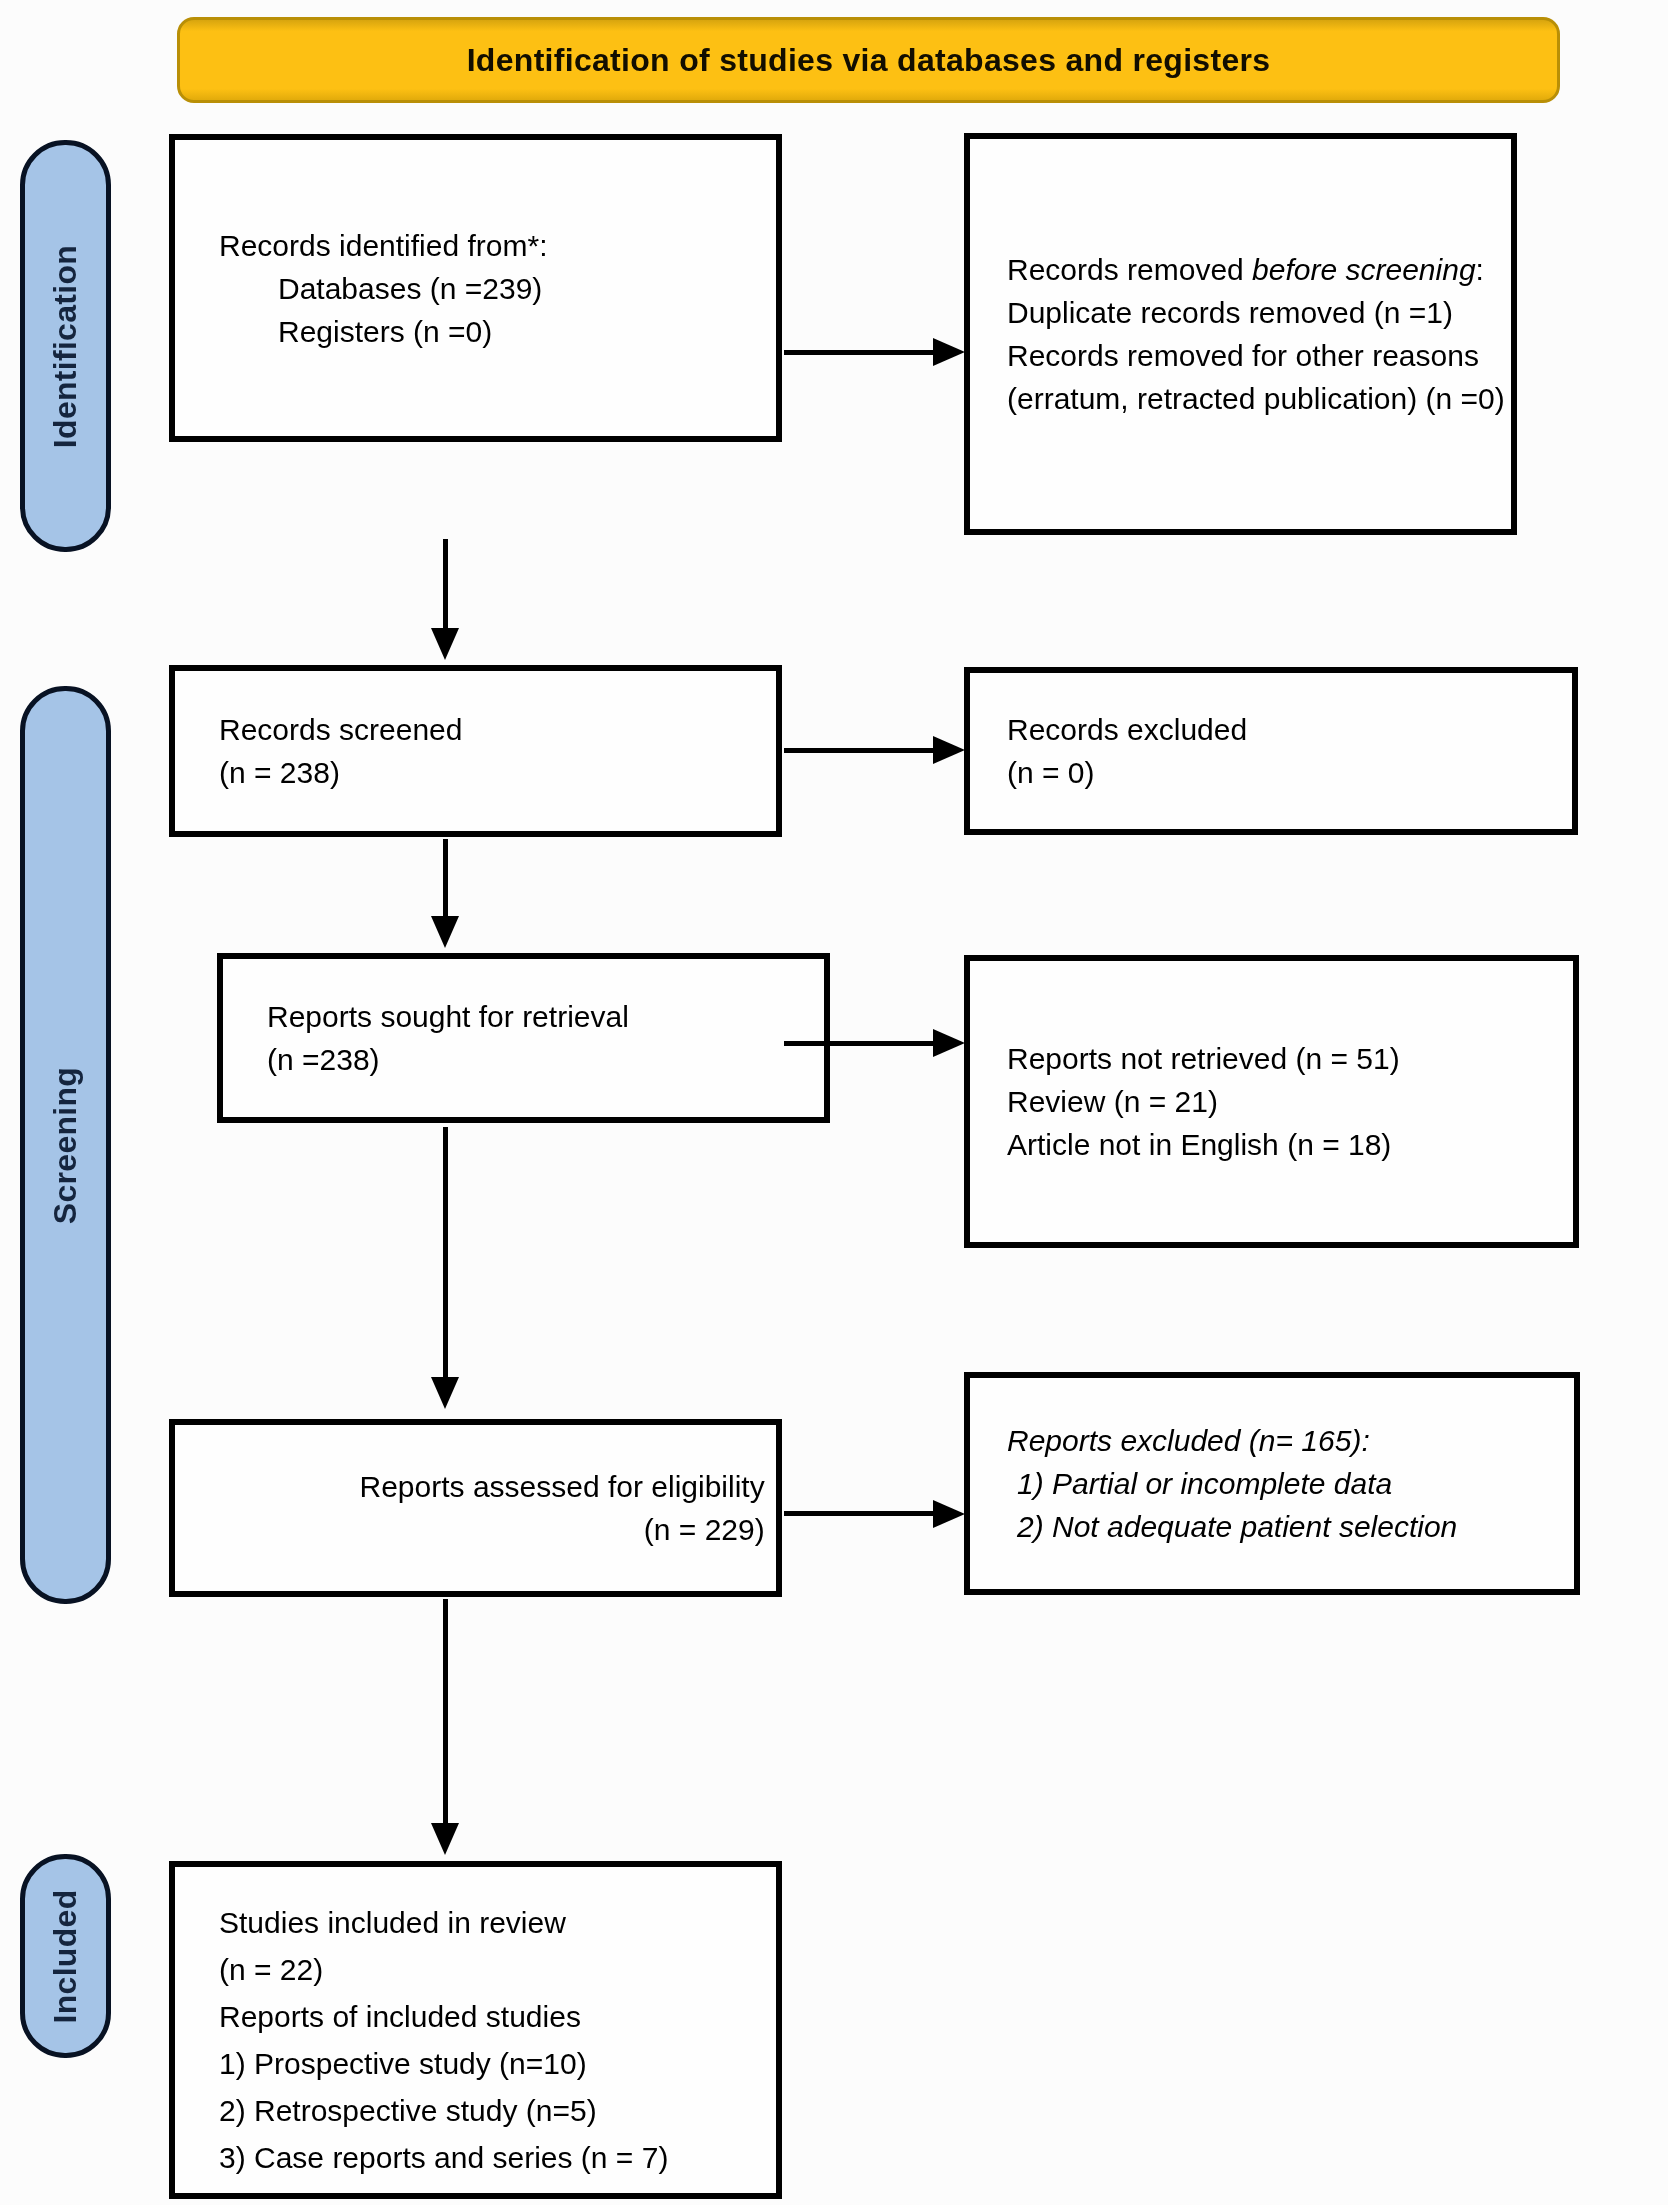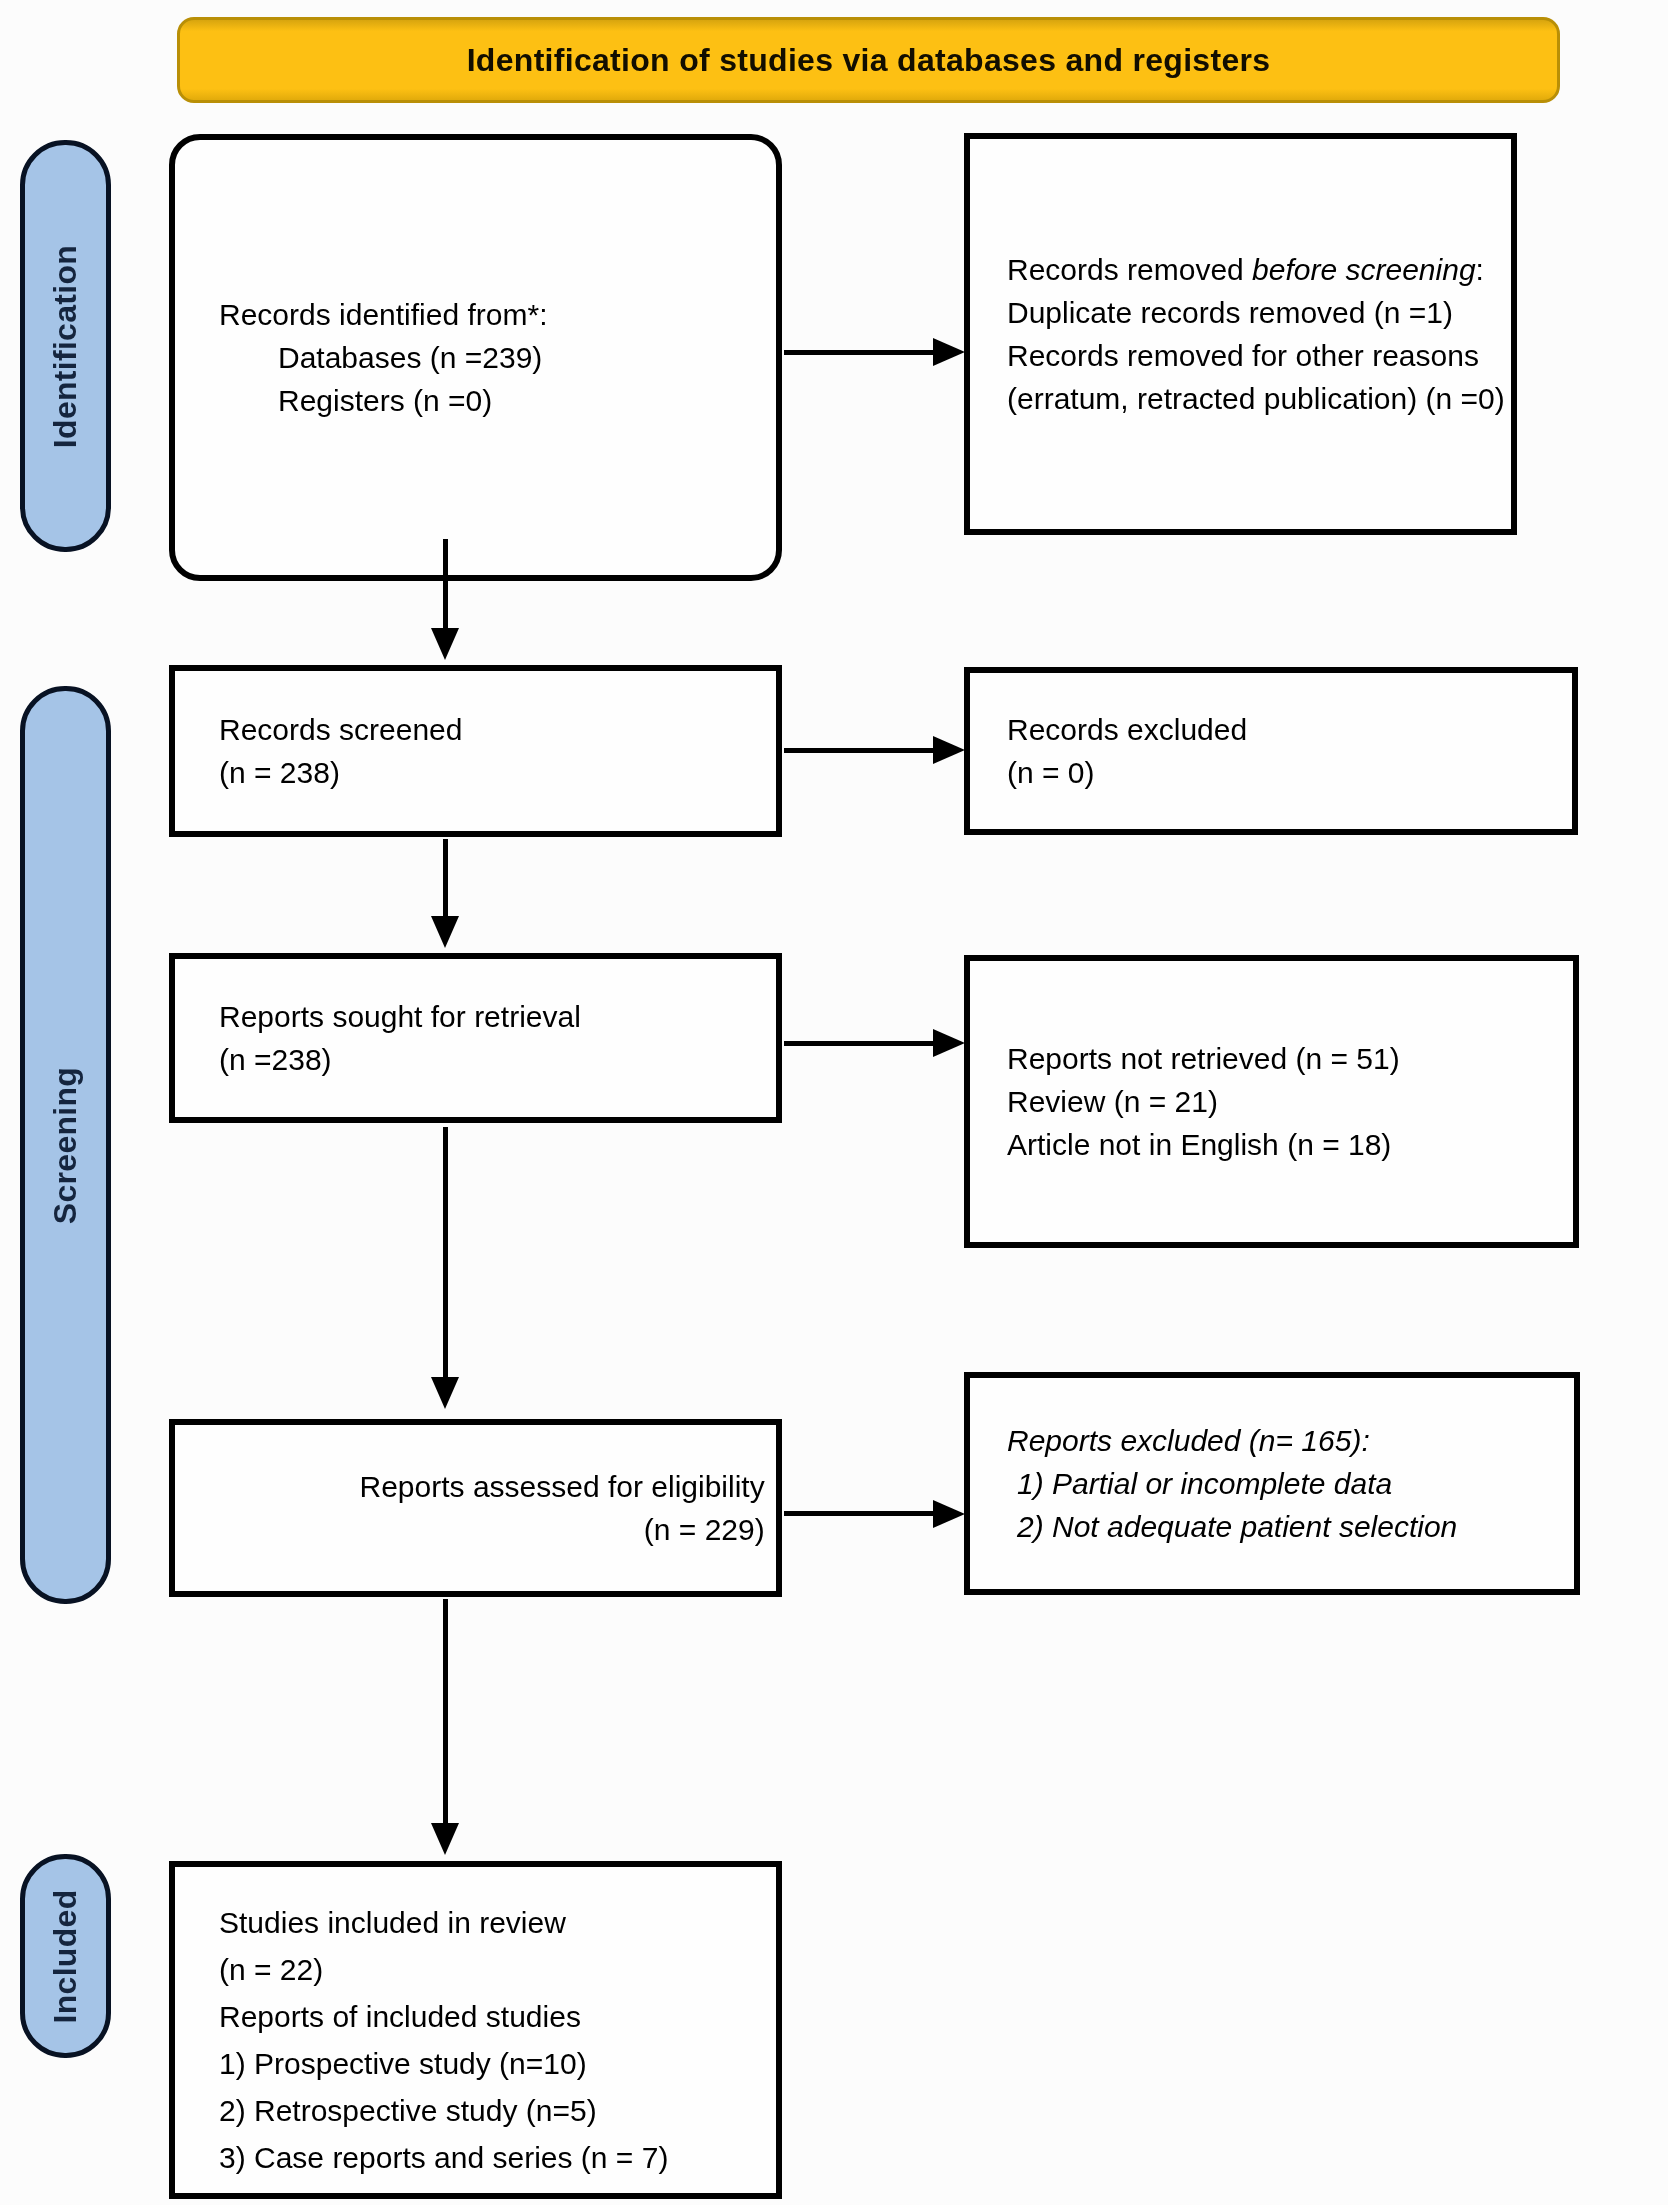--- a/index.html
+++ b/index.html
@@ -35,26 +35,26 @@
 
   .fbox{
     position:absolute;box-sizing:border-box;border:6.2px solid var(--box_border);
     background:#FEFEFE;display:flex;flex-direction:column;justify-content:center;
     font-size:30px;line-height:43px;color:var(--text_color);
   }
   .fbox .line{white-space:nowrap;}
   .col-left{left:169px;width:613px;padding-left:44px;padding-right:11.3px;}
   .col-right{left:964px;padding-left:37px;padding-right:11.3px;}
 
-  .box-identified{top:134px;height:447px;border-radius:31px;}
+  .box-identified{top:134px;height:308px;}
   .box-identified .indent{padding-left:59px;}
   .box-removed{top:133px;width:553px;height:402px;}
   .box-screened{top:665px;height:172px;}
   .box-excluded-records{top:667px;width:614px;height:168px;}
-  .box-sought{top:953px;height:170px;}
+  .box-sought{top:953px;height:170px;margin-left:48px;}
   .box-notretrieved{top:955px;width:615px;height:293px;}
   .box-assessed{top:1419px;height:178px;align-items:flex-end;}
   .box-excluded-reports{top:1372px;width:616px;height:223px;font-style:italic;}
   .box-excluded-reports .indent{padding-left:10px;}
   .box-included{top:1861px;height:338px;justify-content:flex-start;padding-top:32px;line-height:47px;}
 
   .it{font-style:italic;}
 
   .hline{position:absolute;height:4.5px;background:var(--arrow_color);}
   .vline{position:absolute;width:4.5px;background:var(--arrow_color);}

